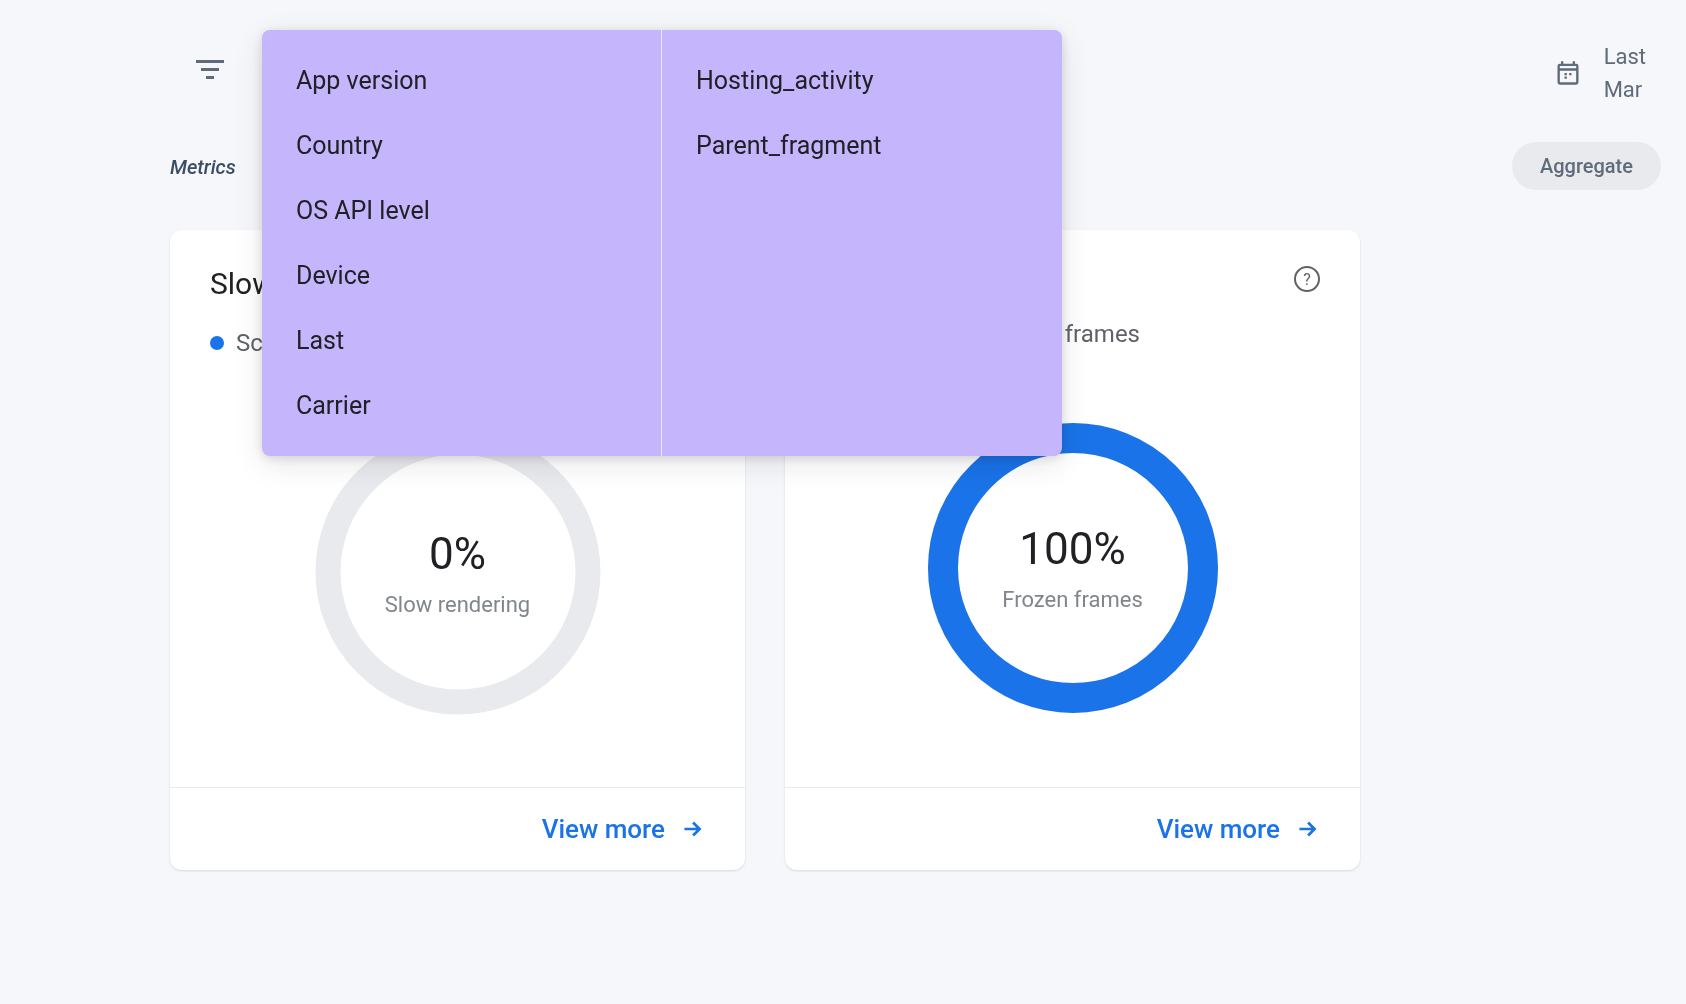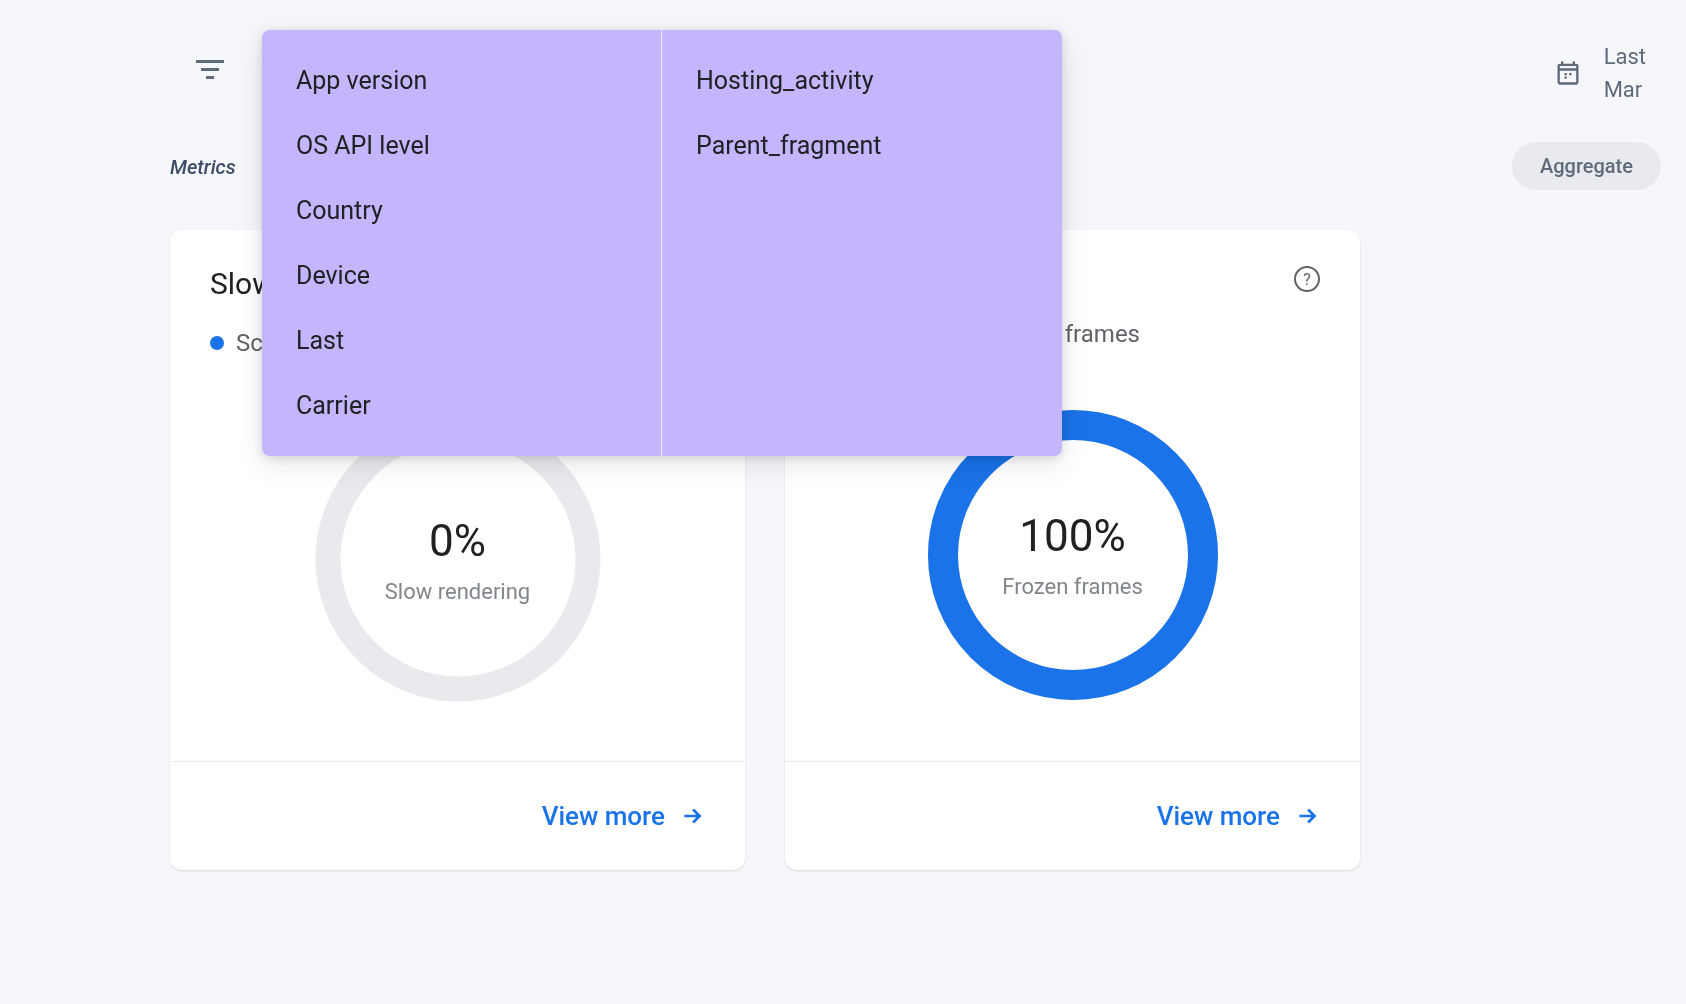--- a/index.html
+++ b/index.html
@@ -155,21 +155,21 @@
       font-weight: 400;
       color: #202124;
     }
     .donut-label {
       font-size: 22px;
       color: #80868b;
       margin-top: 12px;
     }
     .card-footer {
       border-top: 1px solid #e8eaed;
-      padding: 39px 40px;
+      padding: 26px 40px;
       display: flex;
       justify-content: flex-end;
       align-items: center;
     }
     .view-more {
       color: #1a73e8;
       font-size: 26px;
       font-weight: 500;
       display: flex;
       align-items: center;
@@ -321,26 +321,26 @@
     </div>
   </div>
 </div>
 
 <div class="dropdown">
   <div class="dropdown-col">
     <div class="dropdown-item">
         <span>App version</span>
       </div>
     <div class="dropdown-item">
+        <span>Country</span>
+      </div>
+    <div class="dropdown-item">
         <span>OS API level</span>
       </div>
     <div class="dropdown-item">
-        <span>Country</span>
-      </div>
-    <div class="dropdown-item">
         <span>Device</span>
       </div>
     <div class="dropdown-item">
         <span>Last</span>
       </div>
     <div class="dropdown-item">
         <span>Carrier</span>
       </div>
   </div>
   <div class="dropdown-col">

